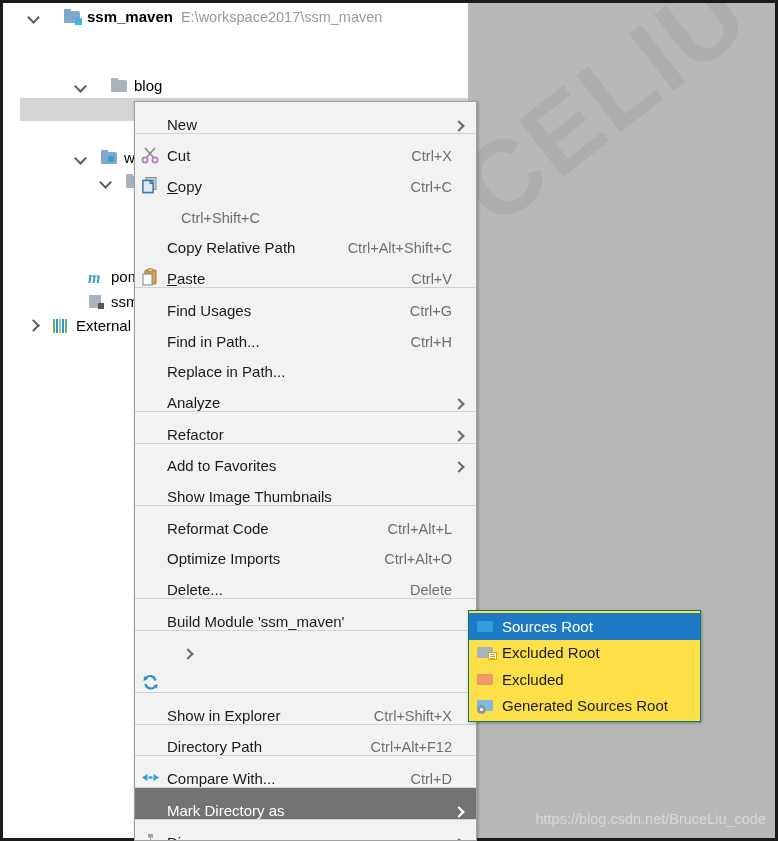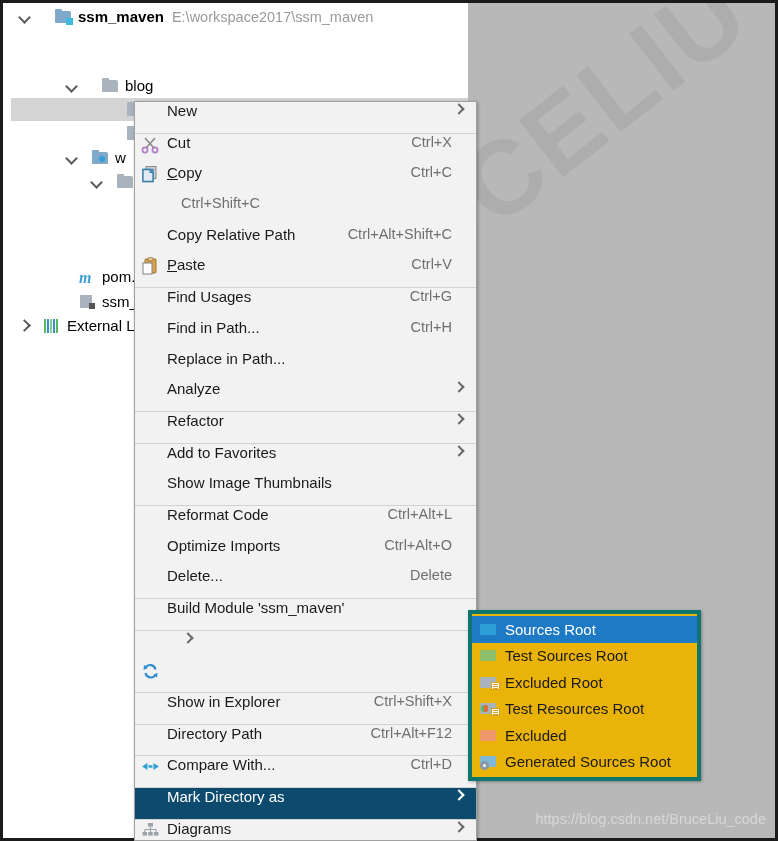--- a/index.html
+++ b/index.html
@@ -37,21 +37,21 @@
   
   #tree-panel {
     position: absolute;
     left: 3px; top: 3px;
     width: 465px; height: 835px;
     background: #ffffff;
     overflow: hidden;
   }
   .tree-row {
     position: absolute;
-    left: 8px; right: 0;
+    left: 17px; right: 0;
     height: 23px;
     display: flex;
     align-items: center;
     font-size: 15px;
     color: #000000;
     white-space: nowrap;
   }
   .tree-row.selected { background: #d4d4d4; }
   .arrow {
     width: 13px; height: 13px;
@@ -147,28 +147,28 @@
     width: 343px;
     background: #f2f2f2;
     border: 1px solid #a0a0a0;
     box-shadow: 1px 1px 3px rgba(0,0,0,0.3);
     overflow: hidden;
     height: 740px;
   }
   .menu-item {
     position: relative;
     display: flex;
-    align-items: flex-start;
+    align-items: flex-end;
     height: 30.7px;
     padding: 0 10px 0 0;
     font-size: 15px;
     color: #1a1a1a;
     white-space: nowrap;
   }
-  .menu-item.highlight { background: #0c4a6e; color: #ffffff; }
+  .menu-item.highlight { background: #737373; color: #ffffff; }
   .mi-icon {
     width: 30px; flex: 0 0 30px;
     height: 20px;
     position: relative;
     margin-left: 2px;
   }
   .mi-label { flex: 1 1 auto; }
   .mi-label u { text-decoration: underline; }
   .mi-short { color: #6f6f6f; font-size: 14.5px; margin-left: 14px; }
   .menu-item.highlight .mi-short { color: #e4eef7; }
@@ -193,22 +193,22 @@
 
   
   .ic-cut, .ic-copy, .ic-paste, .ic-sync, .ic-compare,
   .ic-diagrams, .ic-gist, .ic-run { position:absolute; left:4px; top:1px; }
 
   
   #submenu {
     position: absolute;
     left: 468px; top: 610px;
     width: 233px;
-    background: #eab308;
-    border: 4px solid #0f766e;
+    background: #fde047;
+    border: 1px solid #0f766e;
     box-shadow: 1px 1px 3px rgba(0,0,0,0.3);
     padding: 2px 0 2px 0;
   }
   .sub-item {
     display: flex; align-items: center;
     height: 26.5px;
     font-size: 15px;
     color: #1a1a1a;
     padding-left: 8px;
     white-space: nowrap;
@@ -566,44 +566,29 @@
 
   <div id="submenu">
 
     <div class="sub-item highlight">
       <span class="sub-icon">
         <span class="sfolder" style="background:#2e9fd8;"></span>
       </span>
       <span>Sources Root</span>
     </div>
 
-    <div class="sub-item">
-      <span class="sub-icon">
-        <span class="sfolder" style="background:#8cc06a;"></span>
-      </span>
-      <span>Test Sources Root</span>
-    </div>
 
     <div class="sub-item">
       <span class="sub-icon">
         <span class="sfolder" style="background:#a9b3bd;"></span>
         <span class="badge lines" style="right:-3px;bottom:0px;"></span>
       </span>
       <span>Excluded Root</span>
     </div>
 
-    <div class="sub-item">
-      <span class="sub-icon">
-        <span class="sfolder" style="background:#a9b3bd;"></span>
-        <span style="position:absolute;left:1px;top:4px;width:7px;height:7px;border-radius:50%;background:#5bb85b;"></span>
-        <span style="position:absolute;left:4px;top:4px;width:4px;height:7px;background:#e06a3a;border-radius:0 50% 50% 0;"></span>
-        <span class="badge lines" style="right:-3px;bottom:0px;"></span>
-      </span>
-      <span>Test Resources Root</span>
-    </div>
 
     <div class="sub-item">
       <span class="sub-icon">
         <span class="sfolder" style="background:#ef9969;"></span>
       </span>
       <span>Excluded</span>
     </div>
 
     <div class="sub-item">
       <span class="sub-icon">

